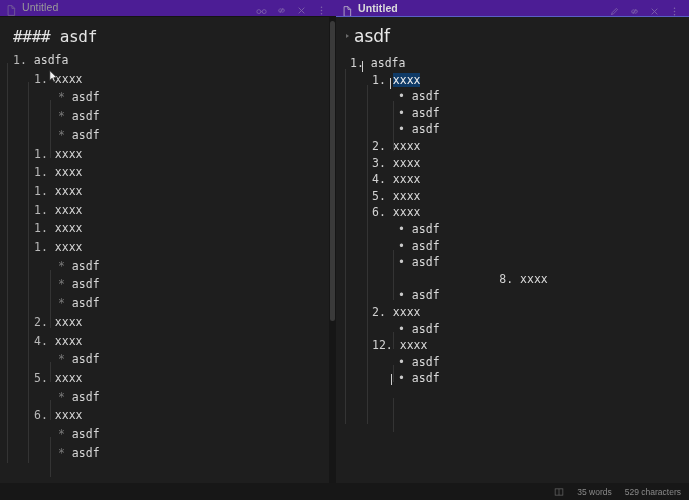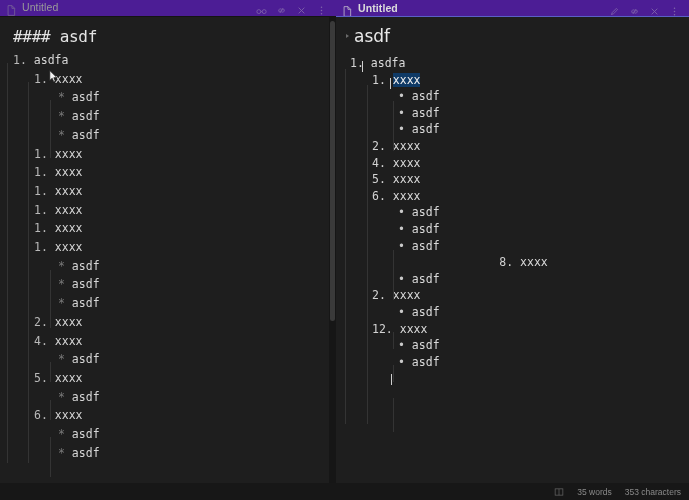--- a/index.html
+++ b/index.html
@@ -363,20 +363,21 @@
             <span class="collapse-tri"></span>
             <span>asdf</span>
           </div>
           <div id="right-lines">
               <div class="rv-li" style="padding-left: 6px;"><span class="num">1. </span><span class="txt">asdfa</span></div>
               <div class="rv-li" style="padding-left: 28px;"><span class="num">1. </span><span class="txt sel" style="background: rgb(15, 58, 102);">xxxx</span></div>
               <div class="rv-li" style="padding-left: 54px;"><span class="dot">• </span><span class="txt">asdf</span></div>
               <div class="rv-li" style="padding-left: 54px;"><span class="dot">• </span><span class="txt">asdf</span></div>
               <div class="rv-li" style="padding-left: 54px;"><span class="dot">• </span><span class="txt">asdf</span></div>
               <div class="rv-li" style="padding-left: 28px;"><span class="num">2. </span><span class="txt">xxxx</span></div>
+              <div class="rv-li" style="padding-left: 28px;"><span class="num">3. </span><span class="txt">xxxx</span></div>
               <div class="rv-li" style="padding-left: 28px;"><span class="num">4. </span><span class="txt">xxxx</span></div>
               <div class="rv-li" style="padding-left: 28px;"><span class="num">5. </span><span class="txt">xxxx</span></div>
               <div class="rv-li" style="padding-left: 28px;"><span class="num">6. </span><span class="txt">xxxx</span></div>
               <div class="rv-li" style="padding-left: 54px;"><span class="dot">• </span><span class="txt">asdf</span></div>
               <div class="rv-li" style="padding-left: 54px;"><span class="dot">• </span><span class="txt">asdf</span></div>
               <div class="rv-li" style="padding-left: 54px;"><span class="dot">• </span><span class="txt">asdf</span></div>
               <div class="rv-li" style="padding-left: 28px; text-align: center;"><span class="num">8. </span><span class="txt">xxxx</span></div>
               <div class="rv-li" style="padding-left: 54px;"><span class="dot">• </span><span class="txt">asdf</span></div>
               <div class="rv-li" style="padding-left: 28px;"><span class="num">2. </span><span class="txt">xxxx</span></div>
               <div class="rv-li" style="padding-left: 54px;"><span class="dot">• </span><span class="txt">asdf</span></div>
@@ -401,21 +402,21 @@
   </div>
 
   <div class="statusbar">
     <span class="book-icon">
       <svg viewBox="0 0 14 14">
         <rect x="1.6" y="2.6" width="10.8" height="8.8" fill="none" stroke="#9a9a9a" stroke-width="1"></rect>
         <path d="M7 2.6v8.8" stroke="#9a9a9a" stroke-width="1" fill="none"></path>
       </svg>
     </span>
     <span class="status-item">35 words</span>
-    <span class="status-item">353 characters</span>
+    <span class="status-item">529 characters</span>
   </div>
 
   <svg class="mouse-cursor" style="left:49px; top:70px;" viewBox="0 0 9 13">
     <path d="M0.8 0.6 L0.8 10.4 L3.2 8.2 L4.8 11.9 L6.3 11.2 L4.8 7.7 L7.9 7.6 Z" fill="#f2f2f2" stroke="#1a1a1a" stroke-width="0.7"></path>
   </svg>
 
   <div class="text-caret" style="left:362px; top:61px; height:11px;"></div>
   <div class="text-caret" style="left:390px; top:78px; height:11px;"></div>
   <div class="text-caret" style="left:391px; top:374px; height:11px;"></div>
 </div>

